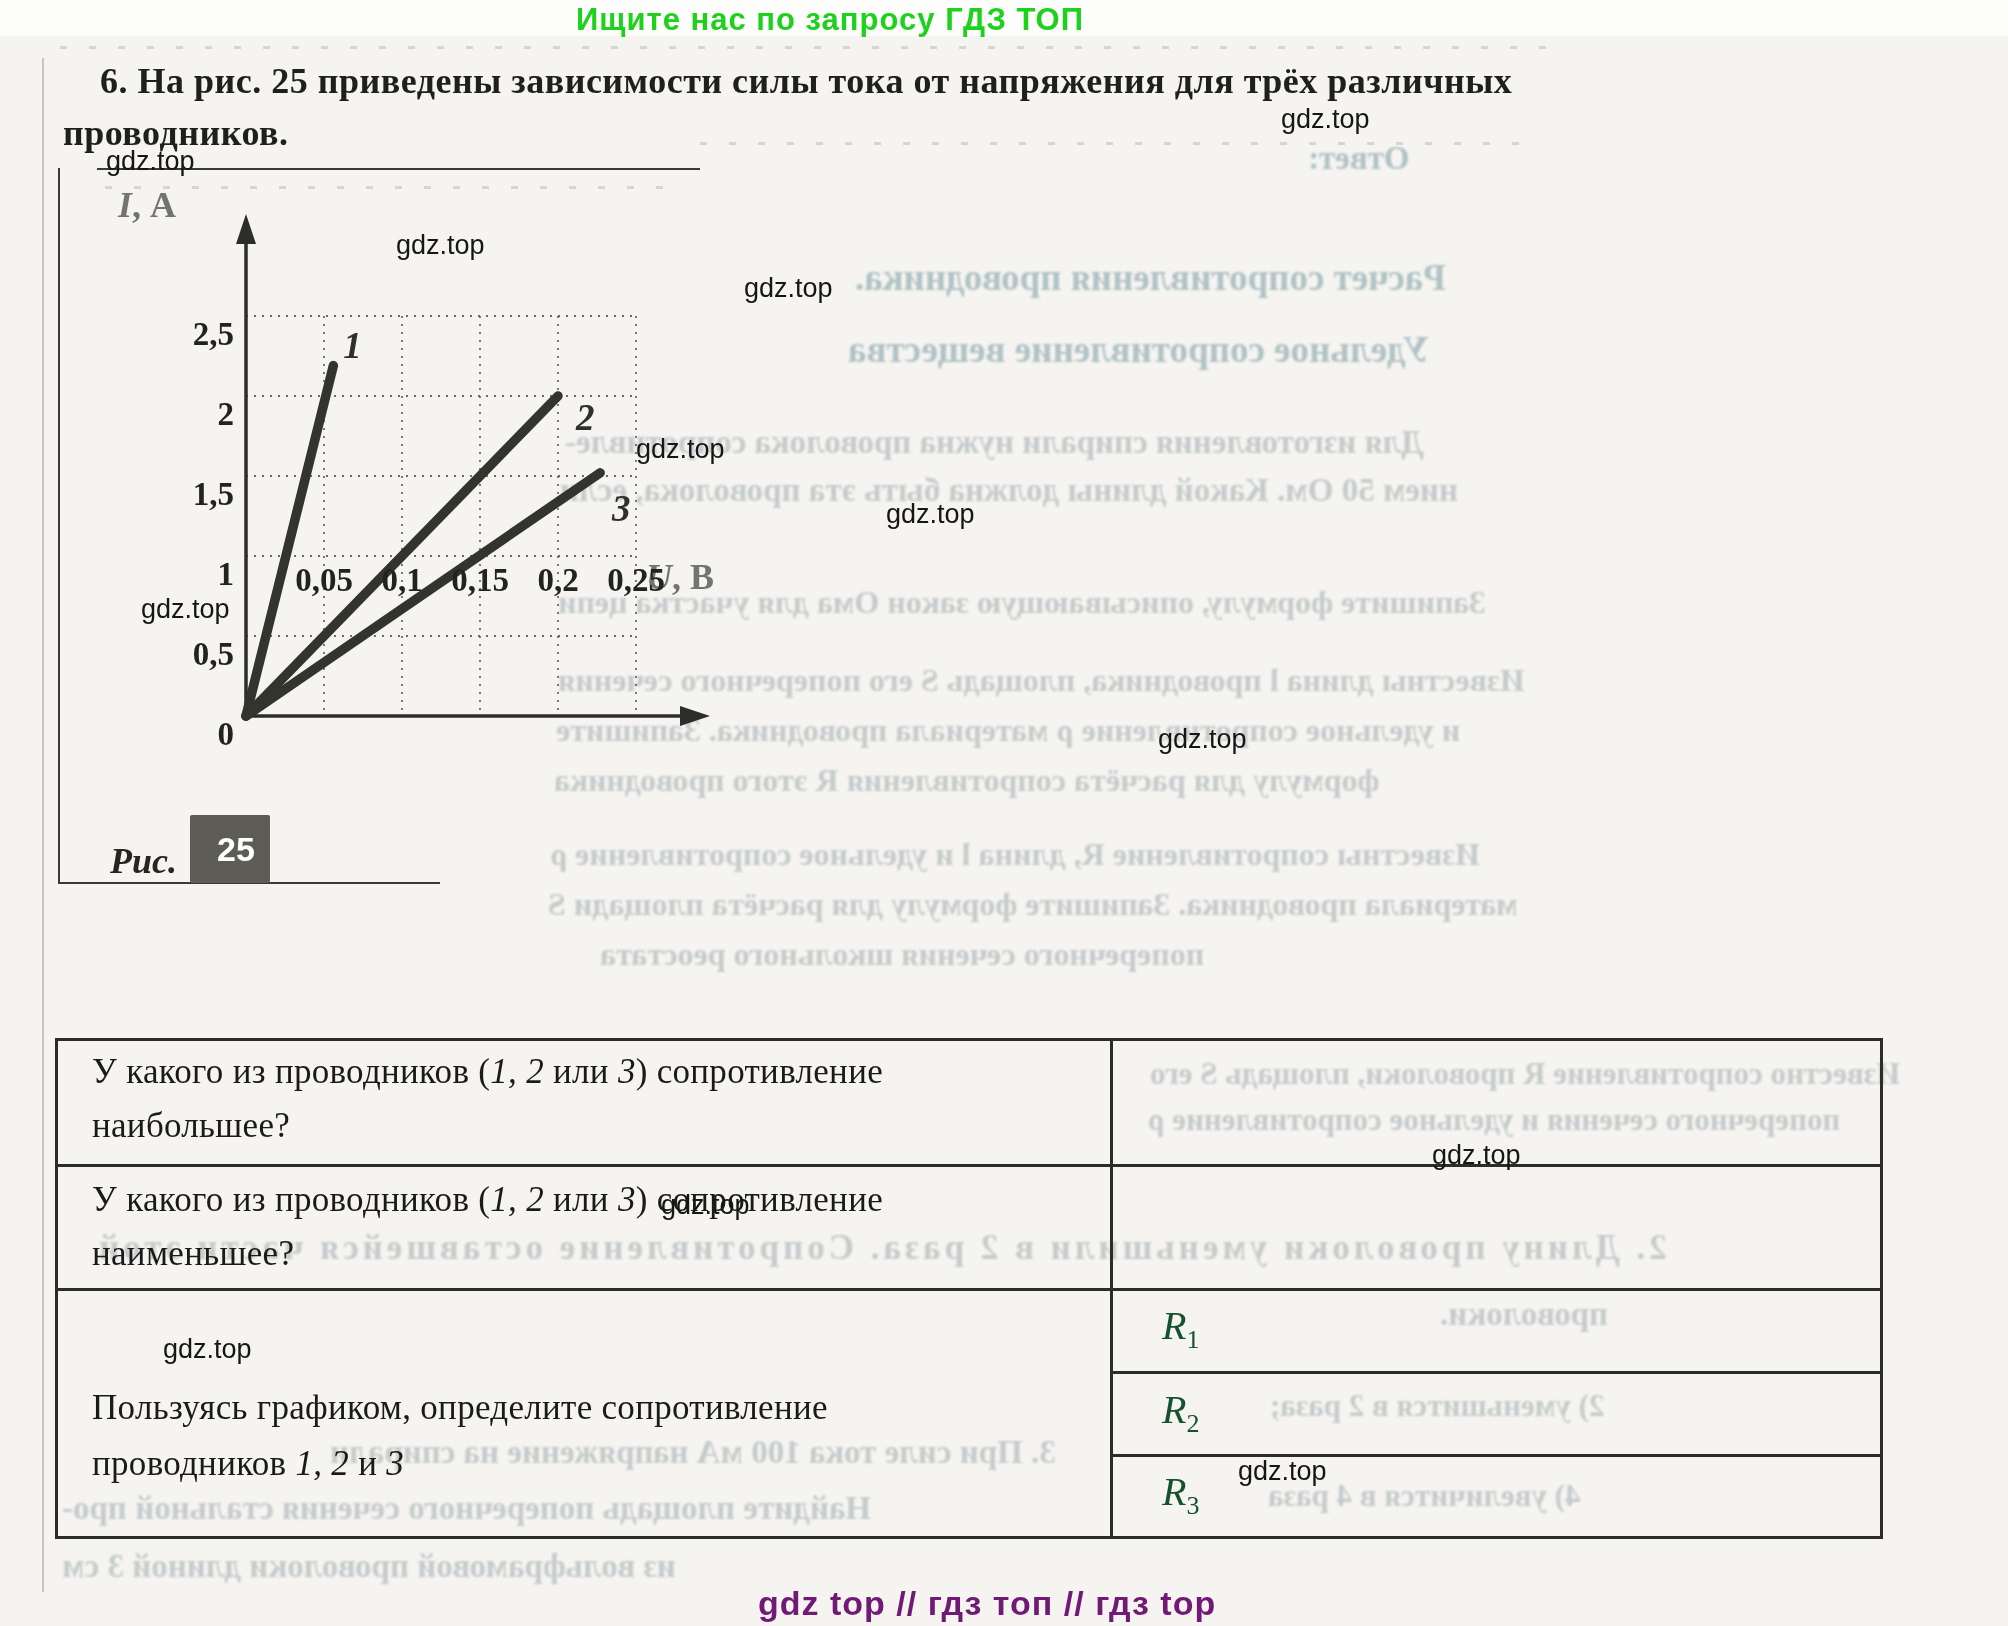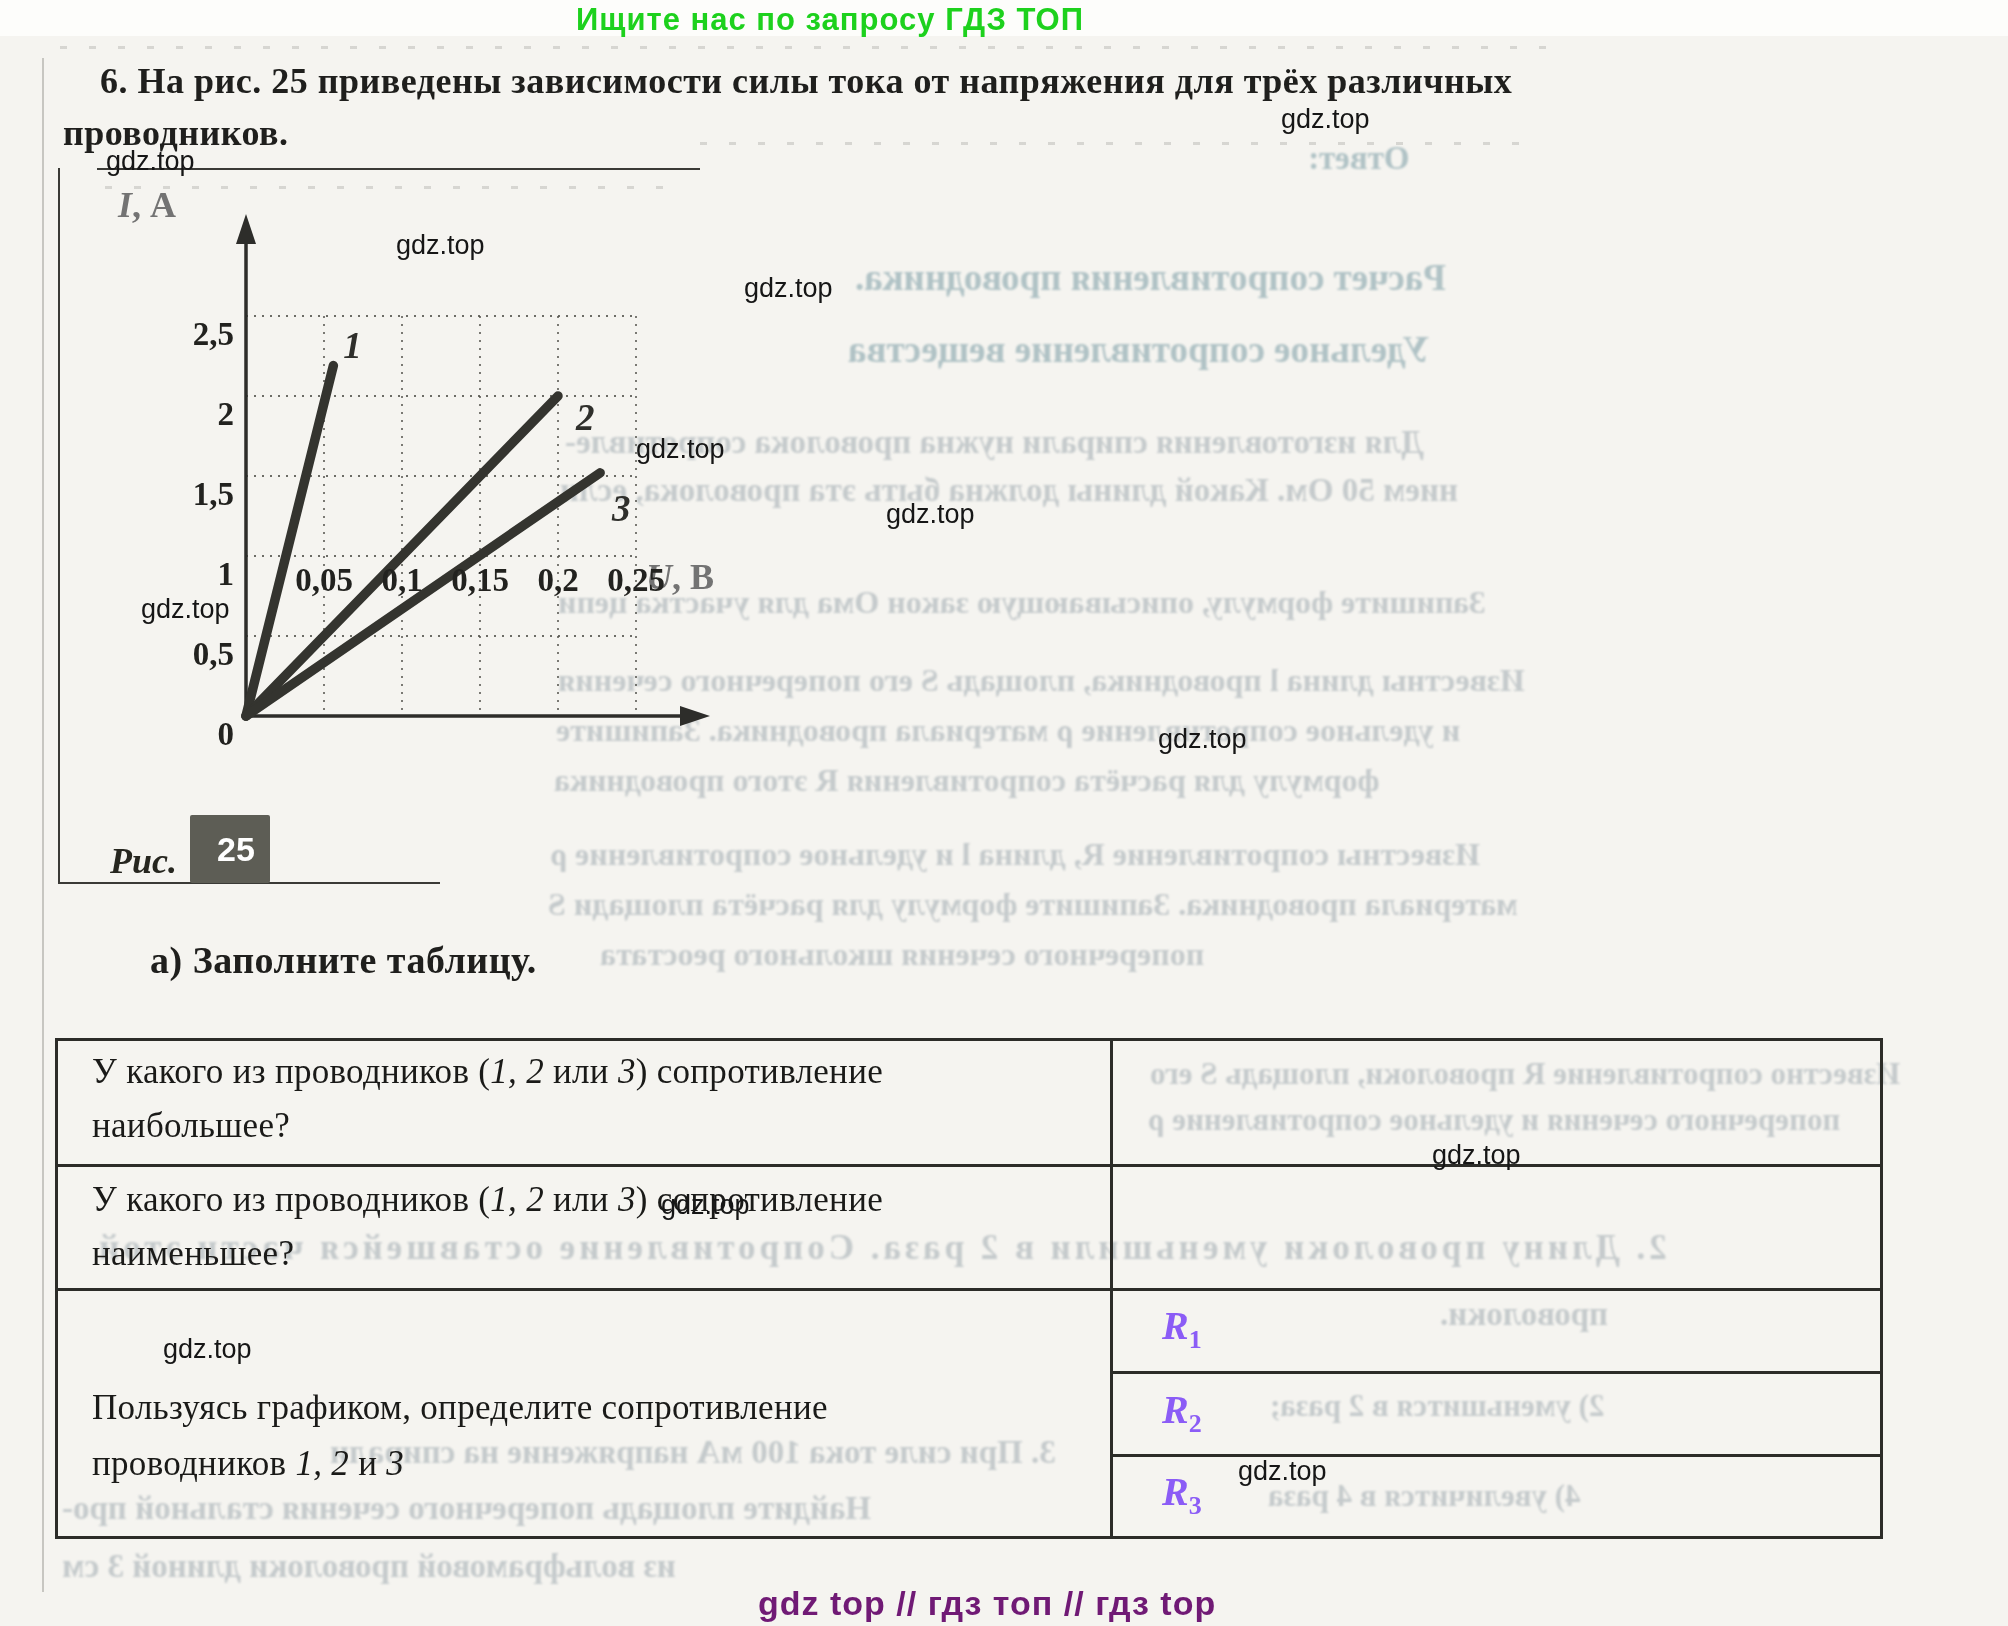--- a/index.html
+++ b/index.html
@@ -17,21 +17,21 @@
   .ytick{width:110px;text-align:right;height:44px;line-height:44px;margin-top:20px;}
   .xtick{width:110px;text-align:center;height:44px;line-height:44px;}
   .axlab{position:absolute;font-size:36px;font-weight:600;color:#737373;white-space:nowrap;}
   .axlab i{font-style:italic;}
   .serlab{position:absolute;font-size:37px;font-weight:bold;font-style:italic;color:#2f2f2b;}
   .hline{position:absolute;background:#2c2c28;height:3px;}
   .vline{position:absolute;background:#2c2c28;width:3px;}
   .figline{position:absolute;background:#3a3a36;}
   .qtext{position:absolute;font-size:35px;color:#1a1a18;white-space:nowrap;letter-spacing:0.3px;}
   .qtext .it{font-style:italic;}
-  .rlab{position:absolute;font-size:40px;font-style:italic;font-weight:700;color:#8b5cf6;}
+  .rlab{position:absolute;font-size:40px;font-style:italic;font-weight:400;color:#14532d;}
   .rlab sub{font-size:26px;font-style:normal;}
   .caption{position:absolute;font-size:36px;font-style:italic;font-weight:600;color:#26261f;}
   .numbox{position:absolute;background:#5d5d55;color:#ffffff;text-align:center;
           font-family:"Liberation Sans",sans-serif;font-weight:bold;border-radius:2px;padding-left:12px;}
   .speck{position:absolute;height:3px;opacity:.45;
          background:repeating-linear-gradient(90deg,rgba(110,110,105,.5) 0 7px,transparent 7px 29px);}
   .footer{font-size:34px;font-weight:bold;letter-spacing:1px;white-space:nowrap;}
   svg{position:absolute;left:0;top:0;pointer-events:none;}
 </style>
 </head>
@@ -117,21 +117,20 @@
       <div class="tick xtick" style="left: 269px; top: 558px;">0,05</div>
       <div class="tick xtick" style="left: 347px; top: 558px;">0,1</div>
       <div class="tick xtick" style="left: 425px; top: 558px;">0,15</div>
       <div class="tick xtick" style="left: 503px; top: 558px;">0,2</div>
       <div class="tick xtick" style="left: 581px; top: 558px;">0,25</div>
     </div>
 
   <div class="caption" style="left:110px;top:840px;">Рис.</div>
   <div class="numbox" style="left:190px;top:815px;width:68px;height:68px;line-height:68px;font-size:34px;">25</div>
 
-  <div class="abs" style="left:150px;top:938px;font-size:38px;font-weight:bold;letter-spacing:0.5px;">а) Заполните таблицу.</div>
 
   <div class="hline" style="left:55px;top:1038px;width:1828px;"></div>
   <div class="hline" style="left:55px;top:1164px;width:1828px;"></div>
   <div class="hline" style="left:55px;top:1288px;width:1828px;"></div>
   <div class="hline" style="left:55px;top:1536px;width:1828px;"></div>
   <div class="hline" style="left:1110px;top:1371px;width:773px;"></div>
   <div class="hline" style="left:1110px;top:1454px;width:773px;"></div>
   <div class="vline" style="left:55px;top:1038px;height:501px;"></div>
   <div class="vline" style="left:1880px;top:1038px;height:501px;"></div>
   <div class="vline" style="left:1110px;top:1038px;height:501px;"></div>

